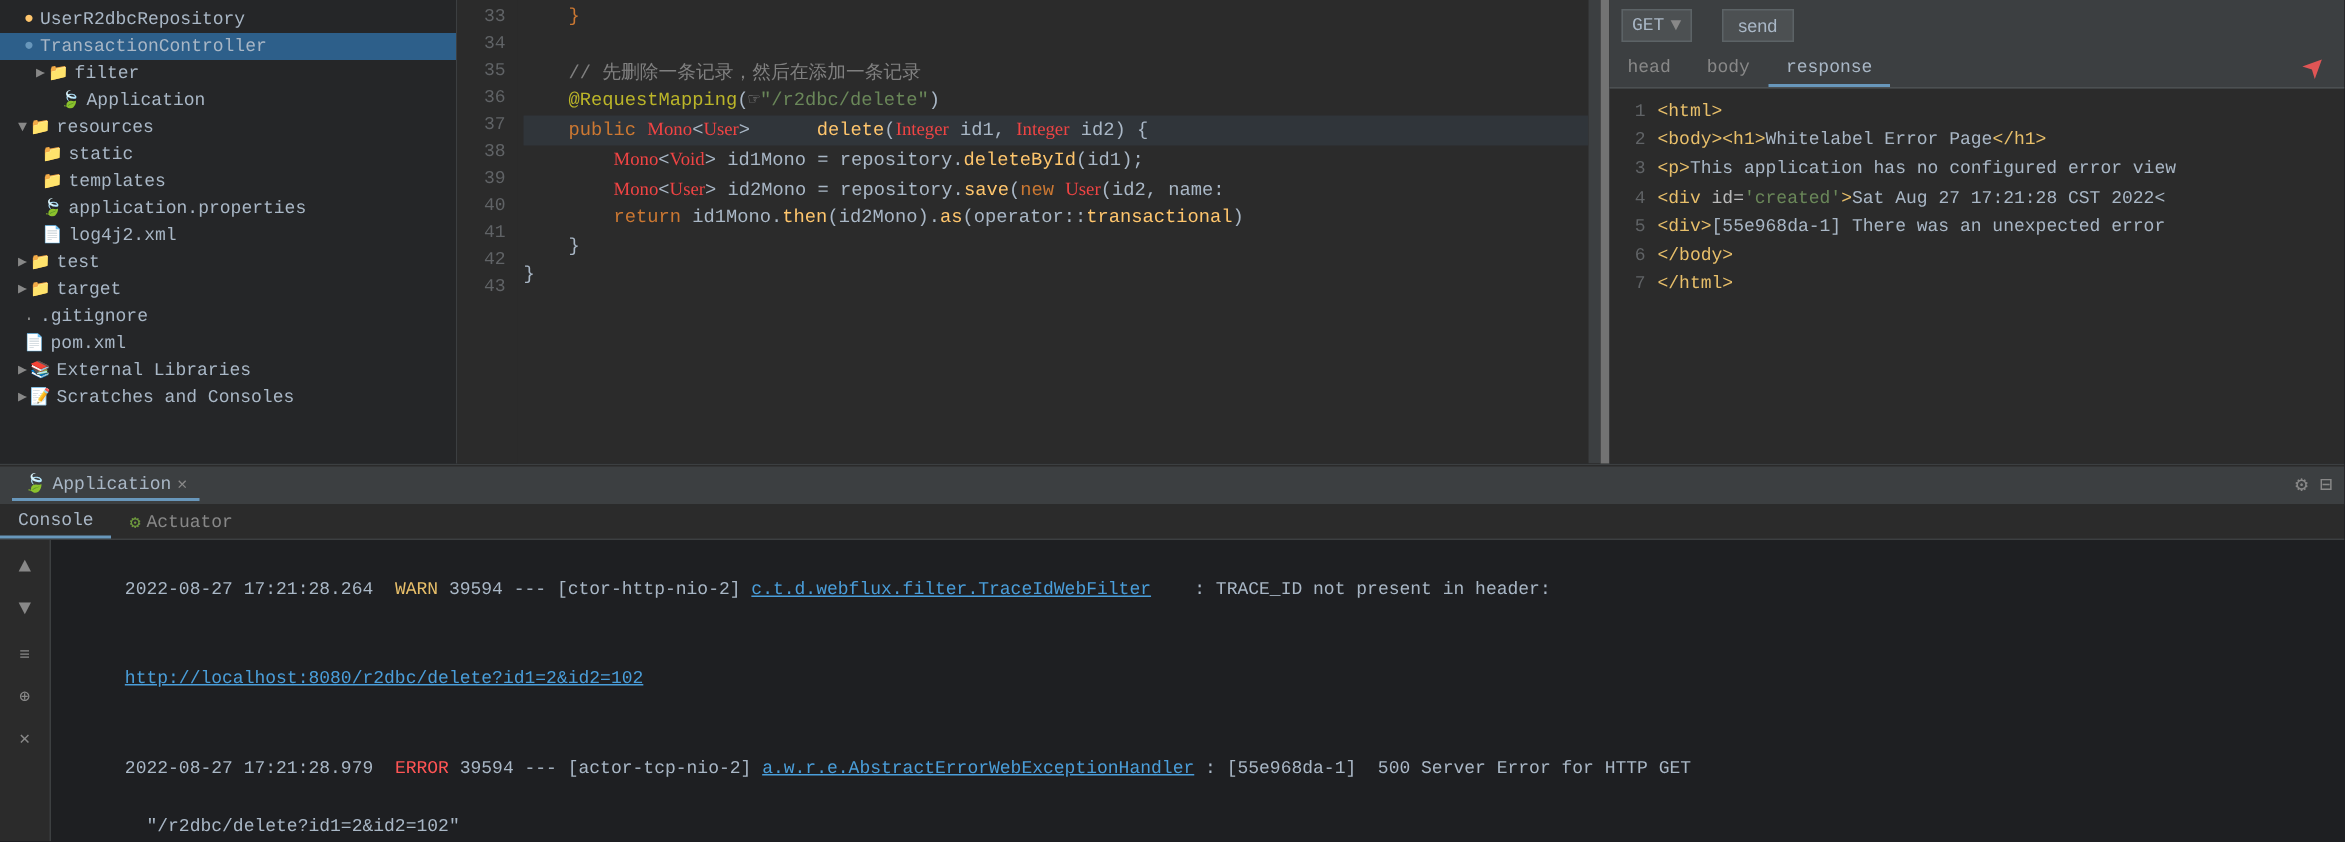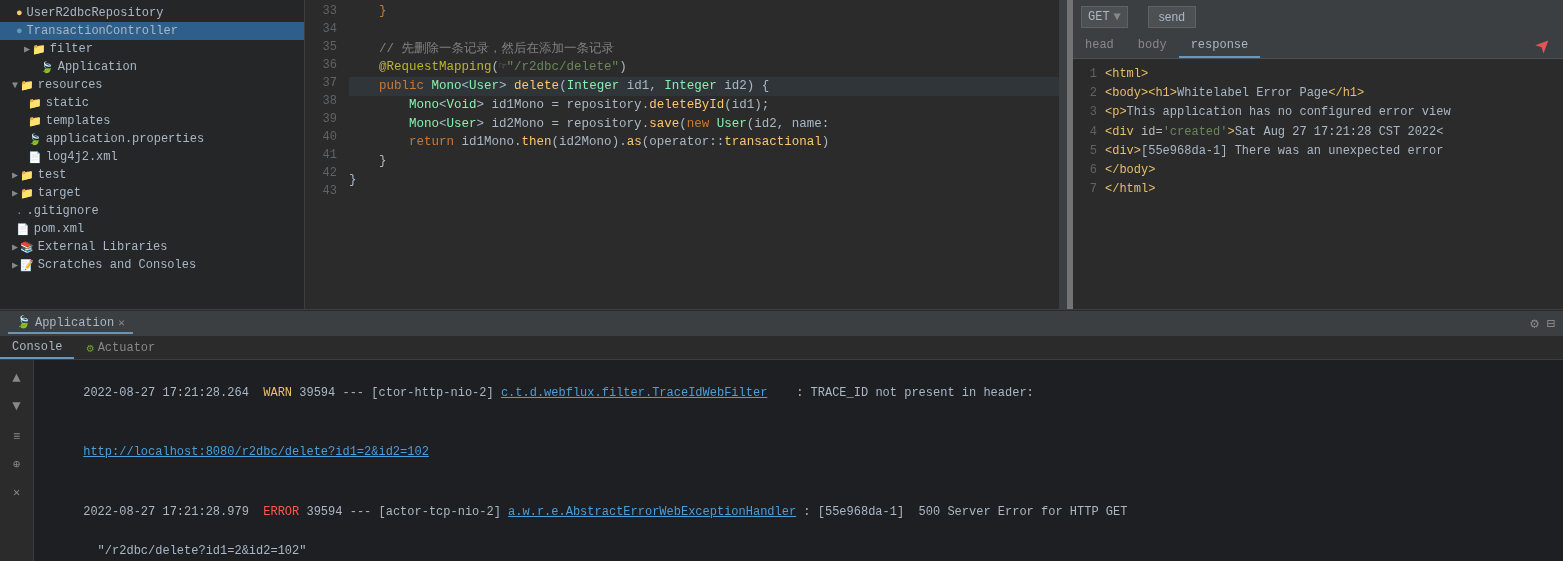--- a/index.html
+++ b/index.html
@@ -80,24 +80,24 @@
       flex: 1;
       padding-top: 2px;
       padding-left: 4px;
       font-size: 12.5px;
       line-height: 1.5;
       color: #a9b7c6;
       overflow: hidden;
     }
     .code-line { white-space: pre; }
     .kw { color: #cc7832; }
-    .fn { color: #ffc66d; }
+    .fn { color: #ffc66d; margin-left: 37px; }
     .str { color: #6a8759; }
     .ann { color: #bbb529; }
-    .type { color: #86efac; }
+    .type { color: #ef4444; font-family: Liberation Serif, serif; }
     .comment { color: #808080; }
     .param { color: #a9b7c6; }
     .method { color: #ffc66d; }
     .line-modified { background: rgba(100, 150, 200, 0.1); }
     .scrollbar-track {
       width: 8px;
       background: #3c3f41;
       flex-shrink: 0;
     }
 

